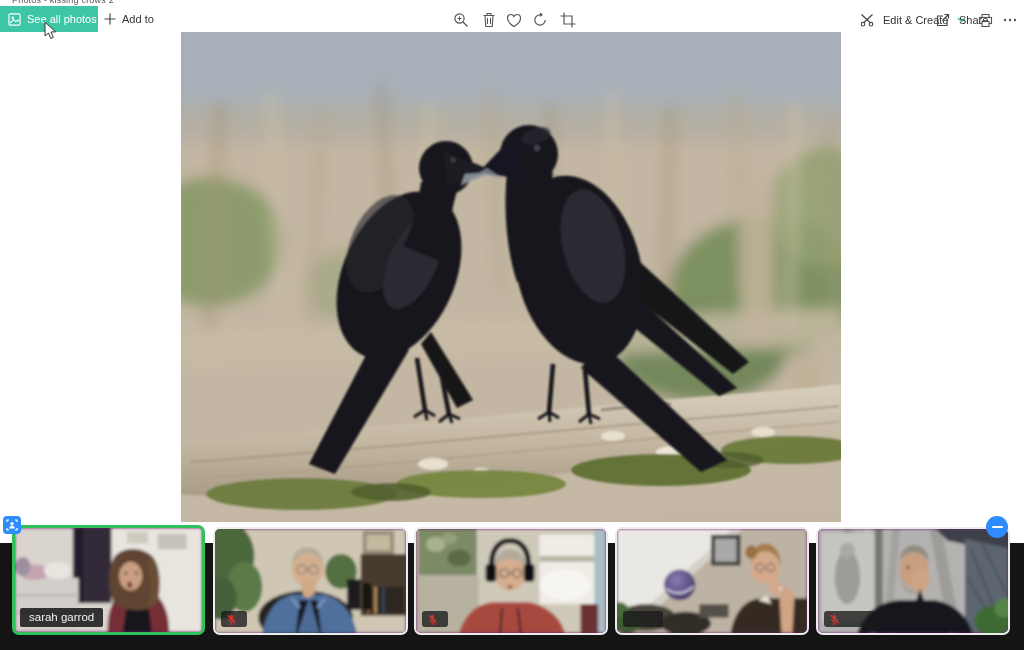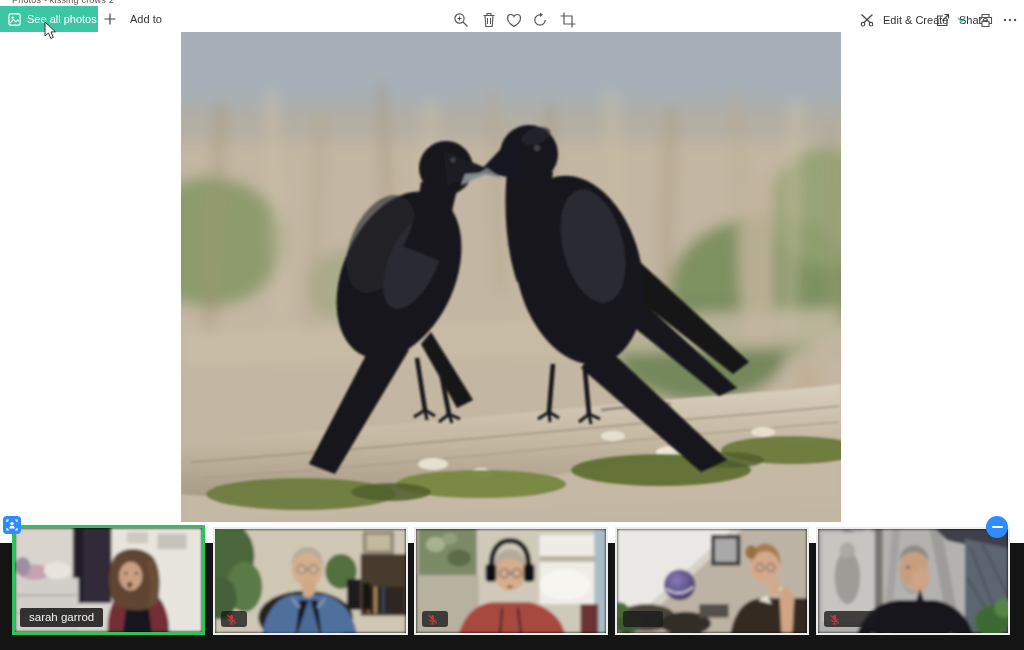--- a/index.html
+++ b/index.html
@@ -5,32 +5,32 @@
   html,body{margin:0;padding:0;background:#fff;}
   #app{position:relative;width:1024px;height:650px;overflow:hidden;background:#ffffff;
        font-family:Liberation Sans, sans-serif;-webkit-font-smoothing:antialiased;}
   
   .win-title{position:absolute;top:-5px;left:12px;font-size:9px;color:#555;letter-spacing:.2px;}
   
   .btn-see-all{position:absolute;left:0;top:6px;width:98px;height:26px;background:#3cc6a6;
     display:flex;align-items:center;gap:6px;padding-left:8px;box-sizing:border-box;color:#fff;
     font-size:11px;cursor:pointer;}
   .btn-add-to{position:absolute;left:104px;top:6px;height:26px;display:flex;align-items:center;
-    gap:14px;color:#333;font-size:11px;cursor:pointer;}
+    gap:6px;color:#333;font-size:11px;cursor:pointer;}
   .tb-ic{position:absolute;top:10px;width:20px;height:20px;display:flex;align-items:center;
     justify-content:center;cursor:pointer;}
   .grp-right{position:absolute;top:10px;height:20px;display:flex;align-items:center;gap:9px;
     color:#333;font-size:11px;cursor:pointer;white-space:nowrap;}
   .cursor-arrow{position:absolute;left:44px;top:21px;z-index:50;pointer-events:none;}
   
   .photo-stage{position:absolute;left:181px;top:32px;width:660px;height:490px;overflow:hidden;background:#c3b6a2;}
   .photo-stage svg{display:block;width:100%;height:100%;}
   
   .strip-band{position:absolute;left:0;top:543px;width:1024px;height:107px;background:#141414;}
-  .tile{position:absolute;border-radius:0;overflow:hidden;box-sizing:border-box;background:#000000;}
+  .tile{position:absolute;border-radius:7px;overflow:hidden;box-sizing:border-box;background:#701a75;}
   .tile svg{display:block;width:100%;height:100%;}
   .tile.active{border:3px solid #2fc25c;}
   .tile.normal{border:2px solid #ececec;}
   .name-label{position:absolute;left:5px;bottom:5px;background:rgba(15,15,15,.82);color:#f2f2f2;
     font-size:11.5px;padding:3px 9px;border-radius:2px;line-height:1.1;}
   .mic-loz{position:absolute;left:6px;bottom:6px;height:16px;min-width:26px;background:rgba(25,25,25,.78);
     border-radius:3px;display:flex;align-items:center;padding:0 5px;box-sizing:border-box;}
   .gallery-btn{position:absolute;left:3px;top:516px;width:18px;height:18px;background:#2d8cff;
     border-radius:4px;display:flex;align-items:center;justify-content:center;cursor:pointer;z-index:60;}
   .min-btn{position:absolute;left:986px;top:516px;width:22px;height:22px;background:#2d8cff;

